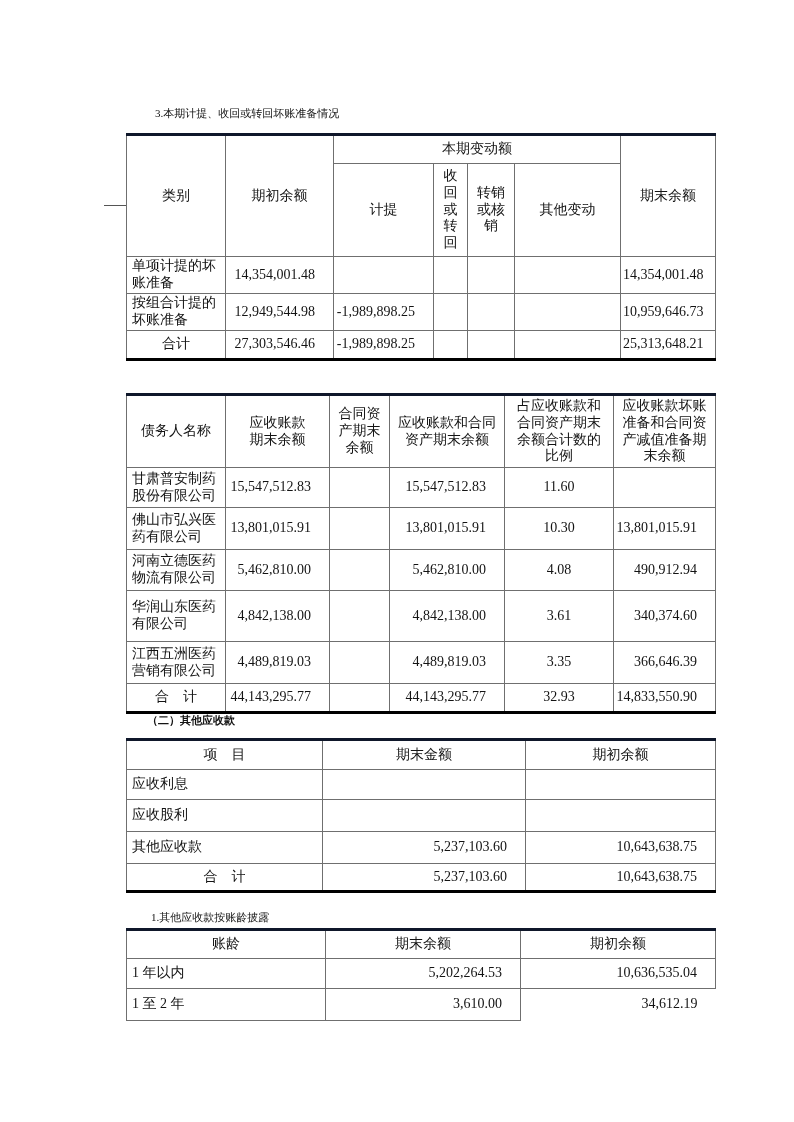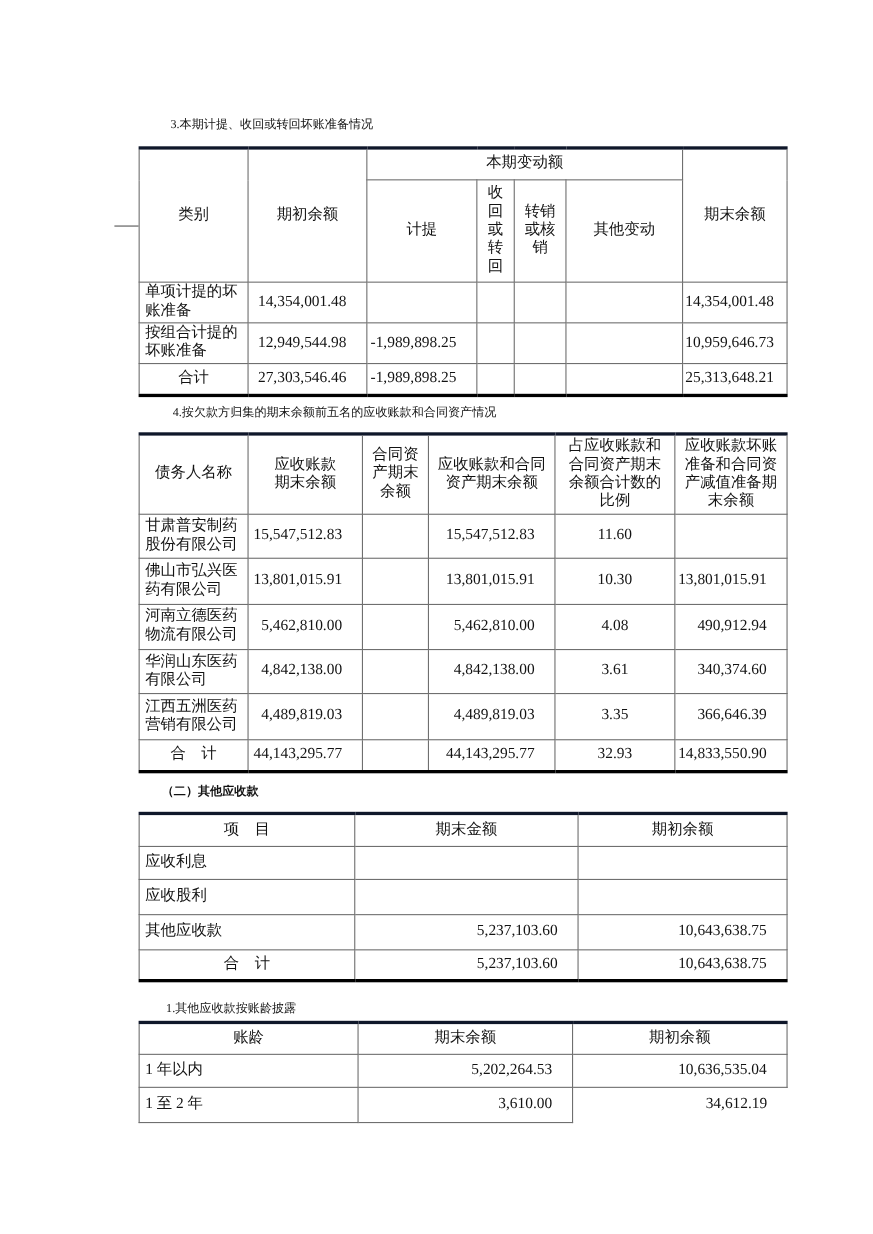--- a/index.html
+++ b/index.html
@@ -93,21 +93,20 @@
       <td class="num">27,303,546.46</td>
       <td class="num">-1,989,898.25</td>
       <td class="num"></td>
       <td class="num"></td>
       <td class="num"></td>
       <td class="num">25,313,648.21</td>
     </tr>
   </tbody>
     </table>
 
-  <div class="sec-title" style="left:157px; top:366px;">4.按欠款方归集的期末余额前五名的应收账款和合同资产情况</div>
 
   <table id="t2" style="top:393px;">
     <colgroup>
       <col style="width:99px">
         <col style="width:104px">
         <col style="width:60px">
       <col style="width:115px">
         <col style="width:109px">
         <col style="width:102px">
     </colgroup>
@@ -150,21 +149,21 @@
     </tr>
     <tr style="height:41px;">
       <td class="lab">河南立德医药
 物流有限公司</td>
       <td class="num">5,462,810.00</td>
       <td class="num"></td>
       <td class="num">5,462,810.00</td>
       <td class="ctr">4.08</td>
       <td class="num">490,912.94</td>
     </tr>
-    <tr style="height:40px;">
+    <tr style="height:51px;">
       <td class="lab">华润山东医药
 有限公司</td>
       <td class="num">4,842,138.00</td>
       <td class="num"></td>
       <td class="num">4,842,138.00</td>
       <td class="ctr">3.61</td>
       <td class="num">340,374.60</td>
     </tr>
     <tr style="height:42px;">
       <td class="lab">江西五洲医药

